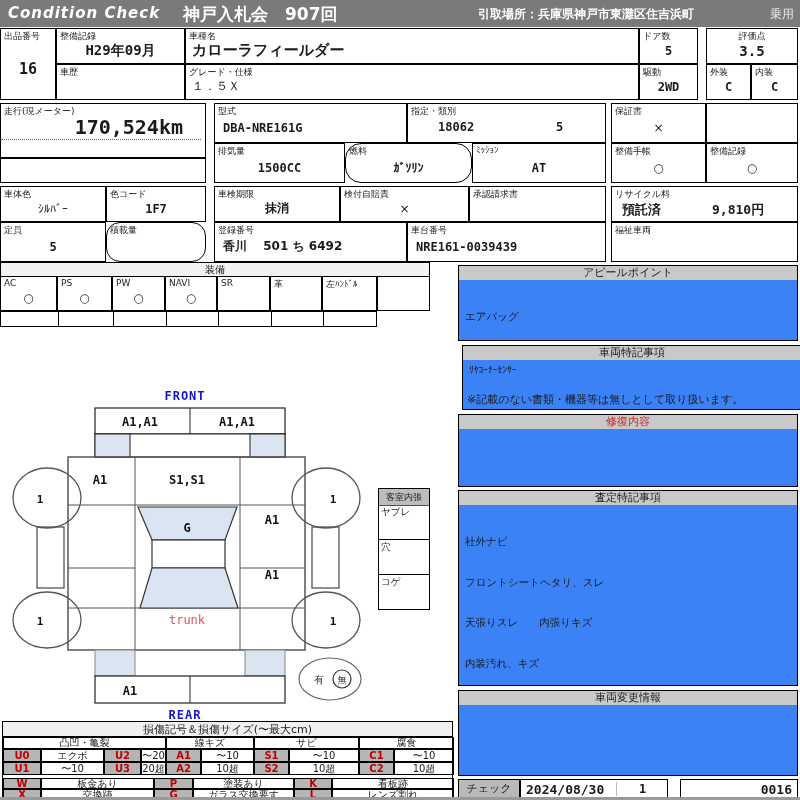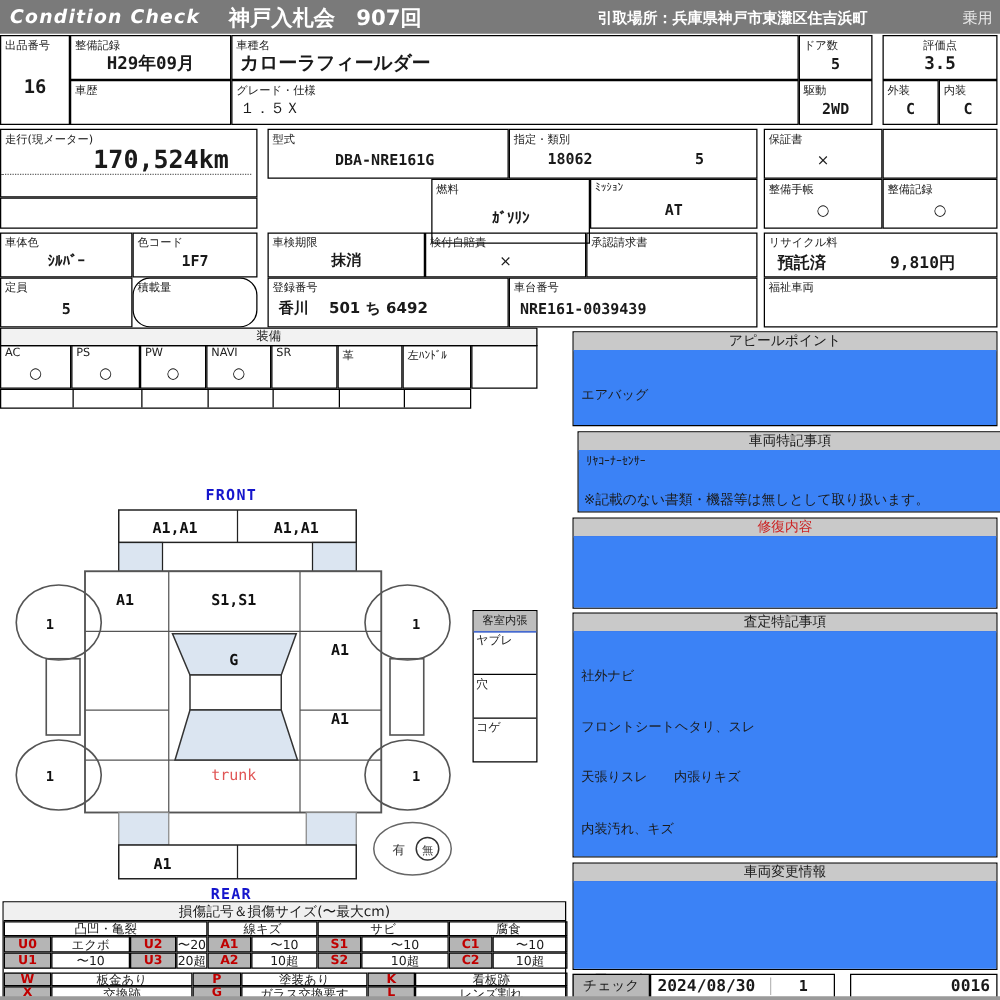--- a/index.html
+++ b/index.html
@@ -78,28 +78,32 @@
 
   <div class="b bx" style="left:0;top:103px;width:206px;height:55px;">
     <span class="lb">走行(現メーター)</span>
     <div class="b" style="left:0;right:4px;top:11px;height:25px;text-align:right;font-size:20px;
                 font-family:'DejaVu Sans Mono','Liberation Mono',monospace;font-weight:bold;border-bottom:1px dotted #666;padding-right:18px;">170,524km</div>
   </div>
   <div class="b bx" style="left:0;top:158px;width:206px;height:25px;"></div>
 
   <div class="b bx" style="left:214px;top:103px;width:193px;height:40px;">
     <span class="lb">型式</span>
-    <div class="cv sm" style="justify-content:flex-start;padding-left:8px;margin-left:45px;">DBA-NRE161G</div>
+    <div class="cv sm" style="justify-content:flex-start;padding-left:8px;">DBA-NRE161G</div>
   </div>
   <div class="b bx" style="left:407px;top:103px;width:199px;height:40px;">
     <span class="lb">指定・類別</span>
     <span class="b" style="left:30px;top:16px;font-size:12px;font-weight:bold;font-family:'DejaVu Sans Mono',monospace;">18062</span>
     <span class="b" style="left:148px;top:16px;font-size:12px;font-weight:bold;font-family:'DejaVu Sans Mono',monospace;">5</span>
   </div>
-  <div class="b bx" style="left:345px;top:143px;width:127px;height:52px;">
+  <div class="b bx" style="left:214px;top:143px;width:131px;height:40px;">
+    <span class="lb">排気量</span>
+    <div class="cv sm">1500CC</div>
+  </div>
+  <div class="b bx" style="left:345px;top:143px;width:127px;height:40px;border-radius:16px;">
     <span class="lb">燃料</span>
     <div class="cv sm plain" style="font-weight:bold;">ｶﾞｿﾘﾝ</div>
   </div>
   <div class="b bx" style="left:472px;top:143px;width:134px;height:40px;">
     <span class="lb">ﾐｯｼｮﾝ</span>
     <div class="cv sm">AT</div>
   </div>
   <div class="b bx" style="left:611px;top:103px;width:95px;height:40px;">
     <span class="lb">保証書</span>
     <div class="cv sm plain">×</div>
@@ -109,21 +113,21 @@
     <span class="lb">整備手帳</span>
     <div class="cv sm plain">○</div>
   </div>
   <div class="b bx" style="left:706px;top:143px;width:92px;height:40px;">
     <span class="lb">整備記録</span>
     <div class="cv sm plain">○</div>
   </div>
 
   <div class="b bx" style="left:0;top:186px;width:106px;height:36px;">
     <span class="lb">車体色</span>
-    <div class="cv sm plain" style="font-weight:bold;">ｼﾙﾊﾞｰ</div>
+    <div class="cv sm plain" style="font-weight:normal;">ｼﾙﾊﾞｰ</div>
   </div>
   <div class="b bx" style="left:106px;top:186px;width:100px;height:36px;">
     <span class="lb">色コード</span>
     <div class="cv sm">1F7</div>
   </div>
   <div class="b bx" style="left:0;top:222px;width:106px;height:40px;">
     <span class="lb">定員</span>
     <div class="cv sm">5</div>
   </div>
   <div class="b bx" style="left:106px;top:222px;width:100px;height:40px;border-radius:14px;">

